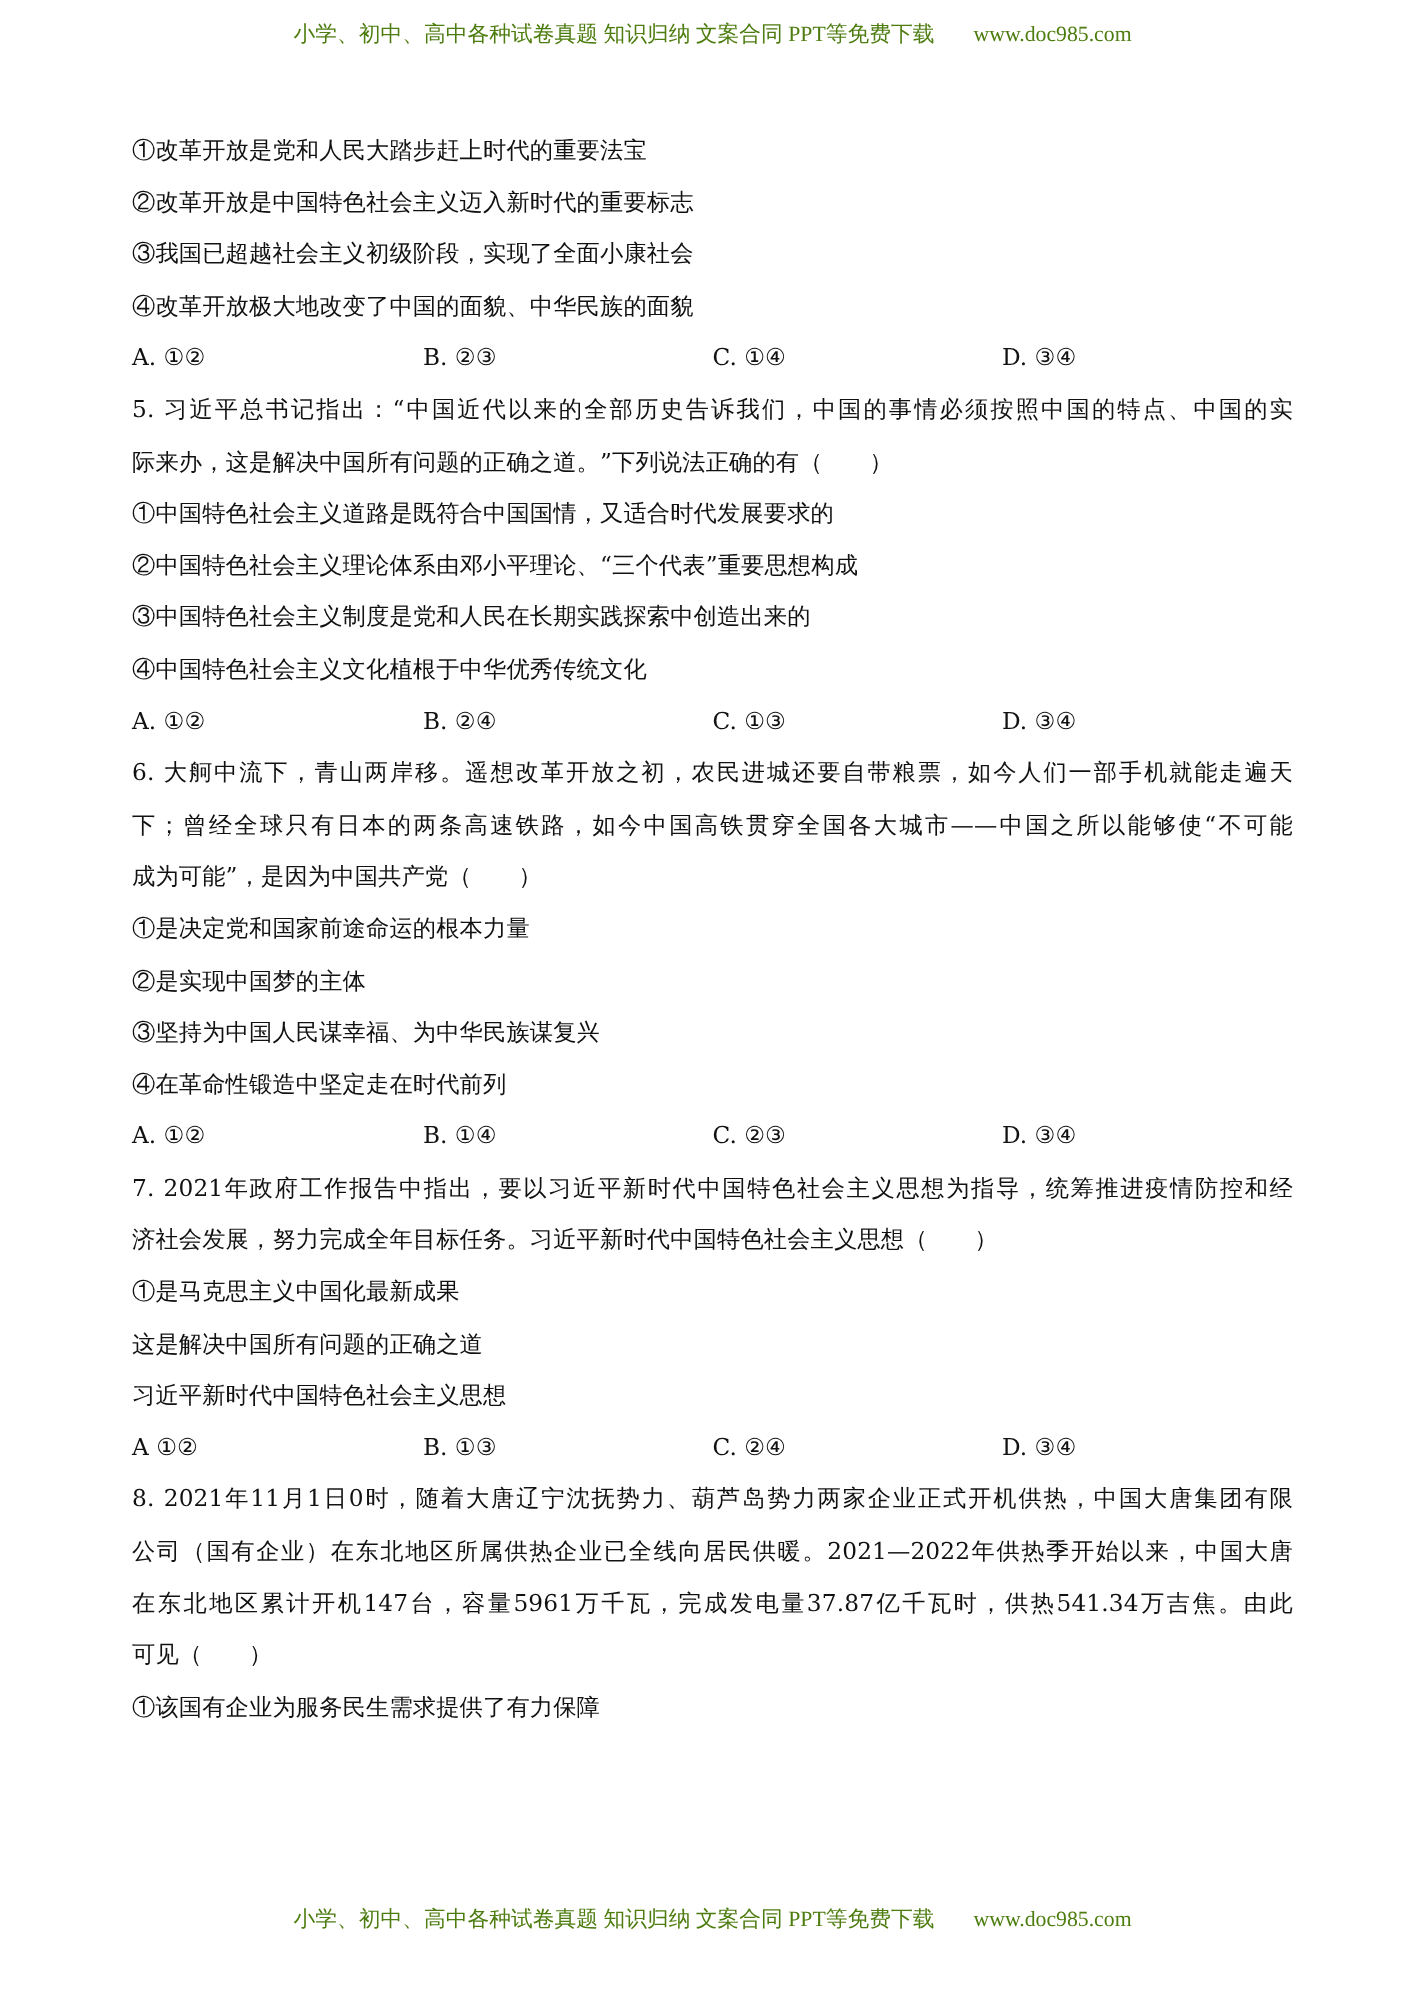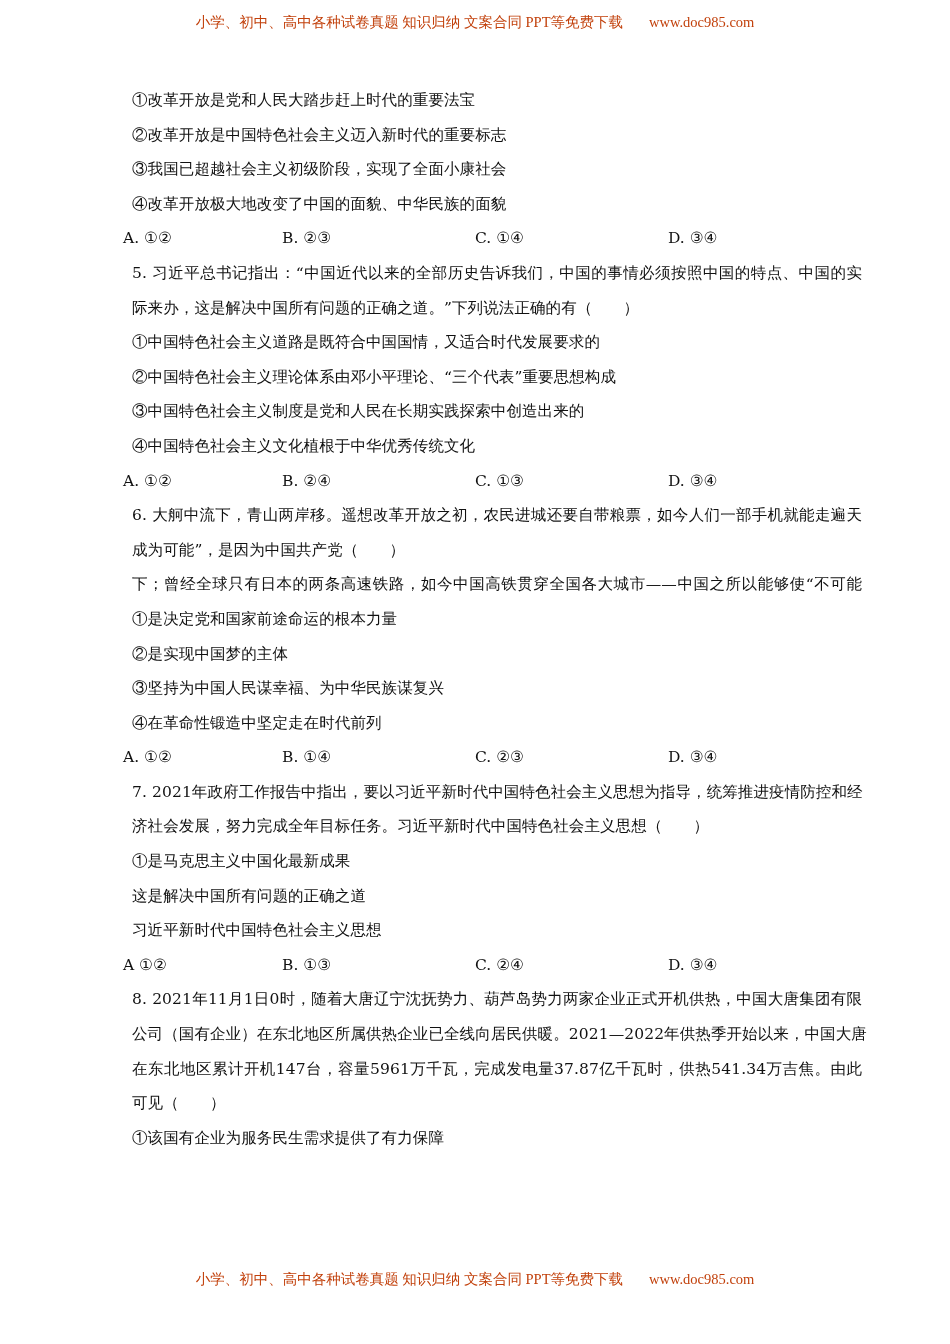--- a/index.html
+++ b/index.html
@@ -3,35 +3,34 @@
 <meta charset="utf-8">
 <style>
   html, body { margin: 0; padding: 0; background: #ffffff; }
   body {
     width: 950px; height: 1344px; position: relative; overflow: hidden;
     font-family: "DejaVu Serif", "Liberation Serif", serif;
     color: #111111;
   }
   .banner {
     position: absolute; left: 0; width: 950px; text-align: center;
-    font-size: 14.5px; color: #c2410c; white-space: nowrap;
+    font-size: 14.5px; color: #4d7c0f; white-space: nowrap;
     font-family: "Liberation Serif", "DejaVu Serif", serif;
   }
   .banner .url { margin-left: 26px; }
   .header-banner { top: 13px; }
   .footer-banner { top: 1270px; }
   .content { position: absolute; left: 88px; top: 88px; width: 774px; }
   .line {
     height: 34.6px; line-height: 24px; font-size: 15.5px; white-space: nowrap;
     letter-spacing: 0.1px;
-    margin-left: 44px;
   }
   .opts { position: relative; height: 34.6px; line-height: 24px; font-size: 15.5px; }
   .opt { position: absolute; top: 0; white-space: nowrap; }
-  .opt.a { left: 0; margin-left: 35px; } .opt.b { left: 194px; text-align: center; } .opt.c { left: 387px; } .opt.d { left: 580px; }
+  .opt.a { left: 0; } .opt.b { left: 194px; text-align: center; } .opt.c { left: 387px; } .opt.d { left: 580px; }
   .justify { text-align: justify; text-align-last: justify; }
 </style>
 </head>
 <body>
 
 <div class="banner header-banner">
   <span>小学、初中、高中各种试卷真题  知识归纳  文案合同  PPT等免费下载</span><span class="url">www.doc985.com</span>
 </div>
 
 <div class="content">
@@ -59,22 +58,22 @@
     <div class="opts">
       <span class="opt a">A. ①②</span>
       <span class="opt b">B. ②④</span>
       <span class="opt c">C. ①③</span>
       <span class="opt d">D. ③④</span>
     </div>
   </div>
 
   <div>
     <div class="line justify">6. 大舸中流下，青山两岸移。遥想改革开放之初，农民进城还要自带粮票，如今人们一部手机就能走遍天</div>
+    <div class="line justify">下；曾经全球只有日本的两条高速铁路，如今中国高铁贯穿全国各大城市——中国之所以能够使“不可能</div>
     <div class="line">成为可能”，是因为中国共产党（　　）</div>
-    <div class="line justify">下；曾经全球只有日本的两条高速铁路，如今中国高铁贯穿全国各大城市——中国之所以能够使“不可能</div>
     <div class="line">①是决定党和国家前途命运的根本力量</div>
     <div class="line">②是实现中国梦的主体</div>
     <div class="line">③坚持为中国人民谋幸福、为中华民族谋复兴</div>
     <div class="line">④在革命性锻造中坚定走在时代前列</div>
     <div class="opts">
       <span class="opt a">A. ①②</span>
       <span class="opt b">B. ①④</span>
       <span class="opt c">C. ②③</span>
       <span class="opt d">D. ③④</span>
     </div>

